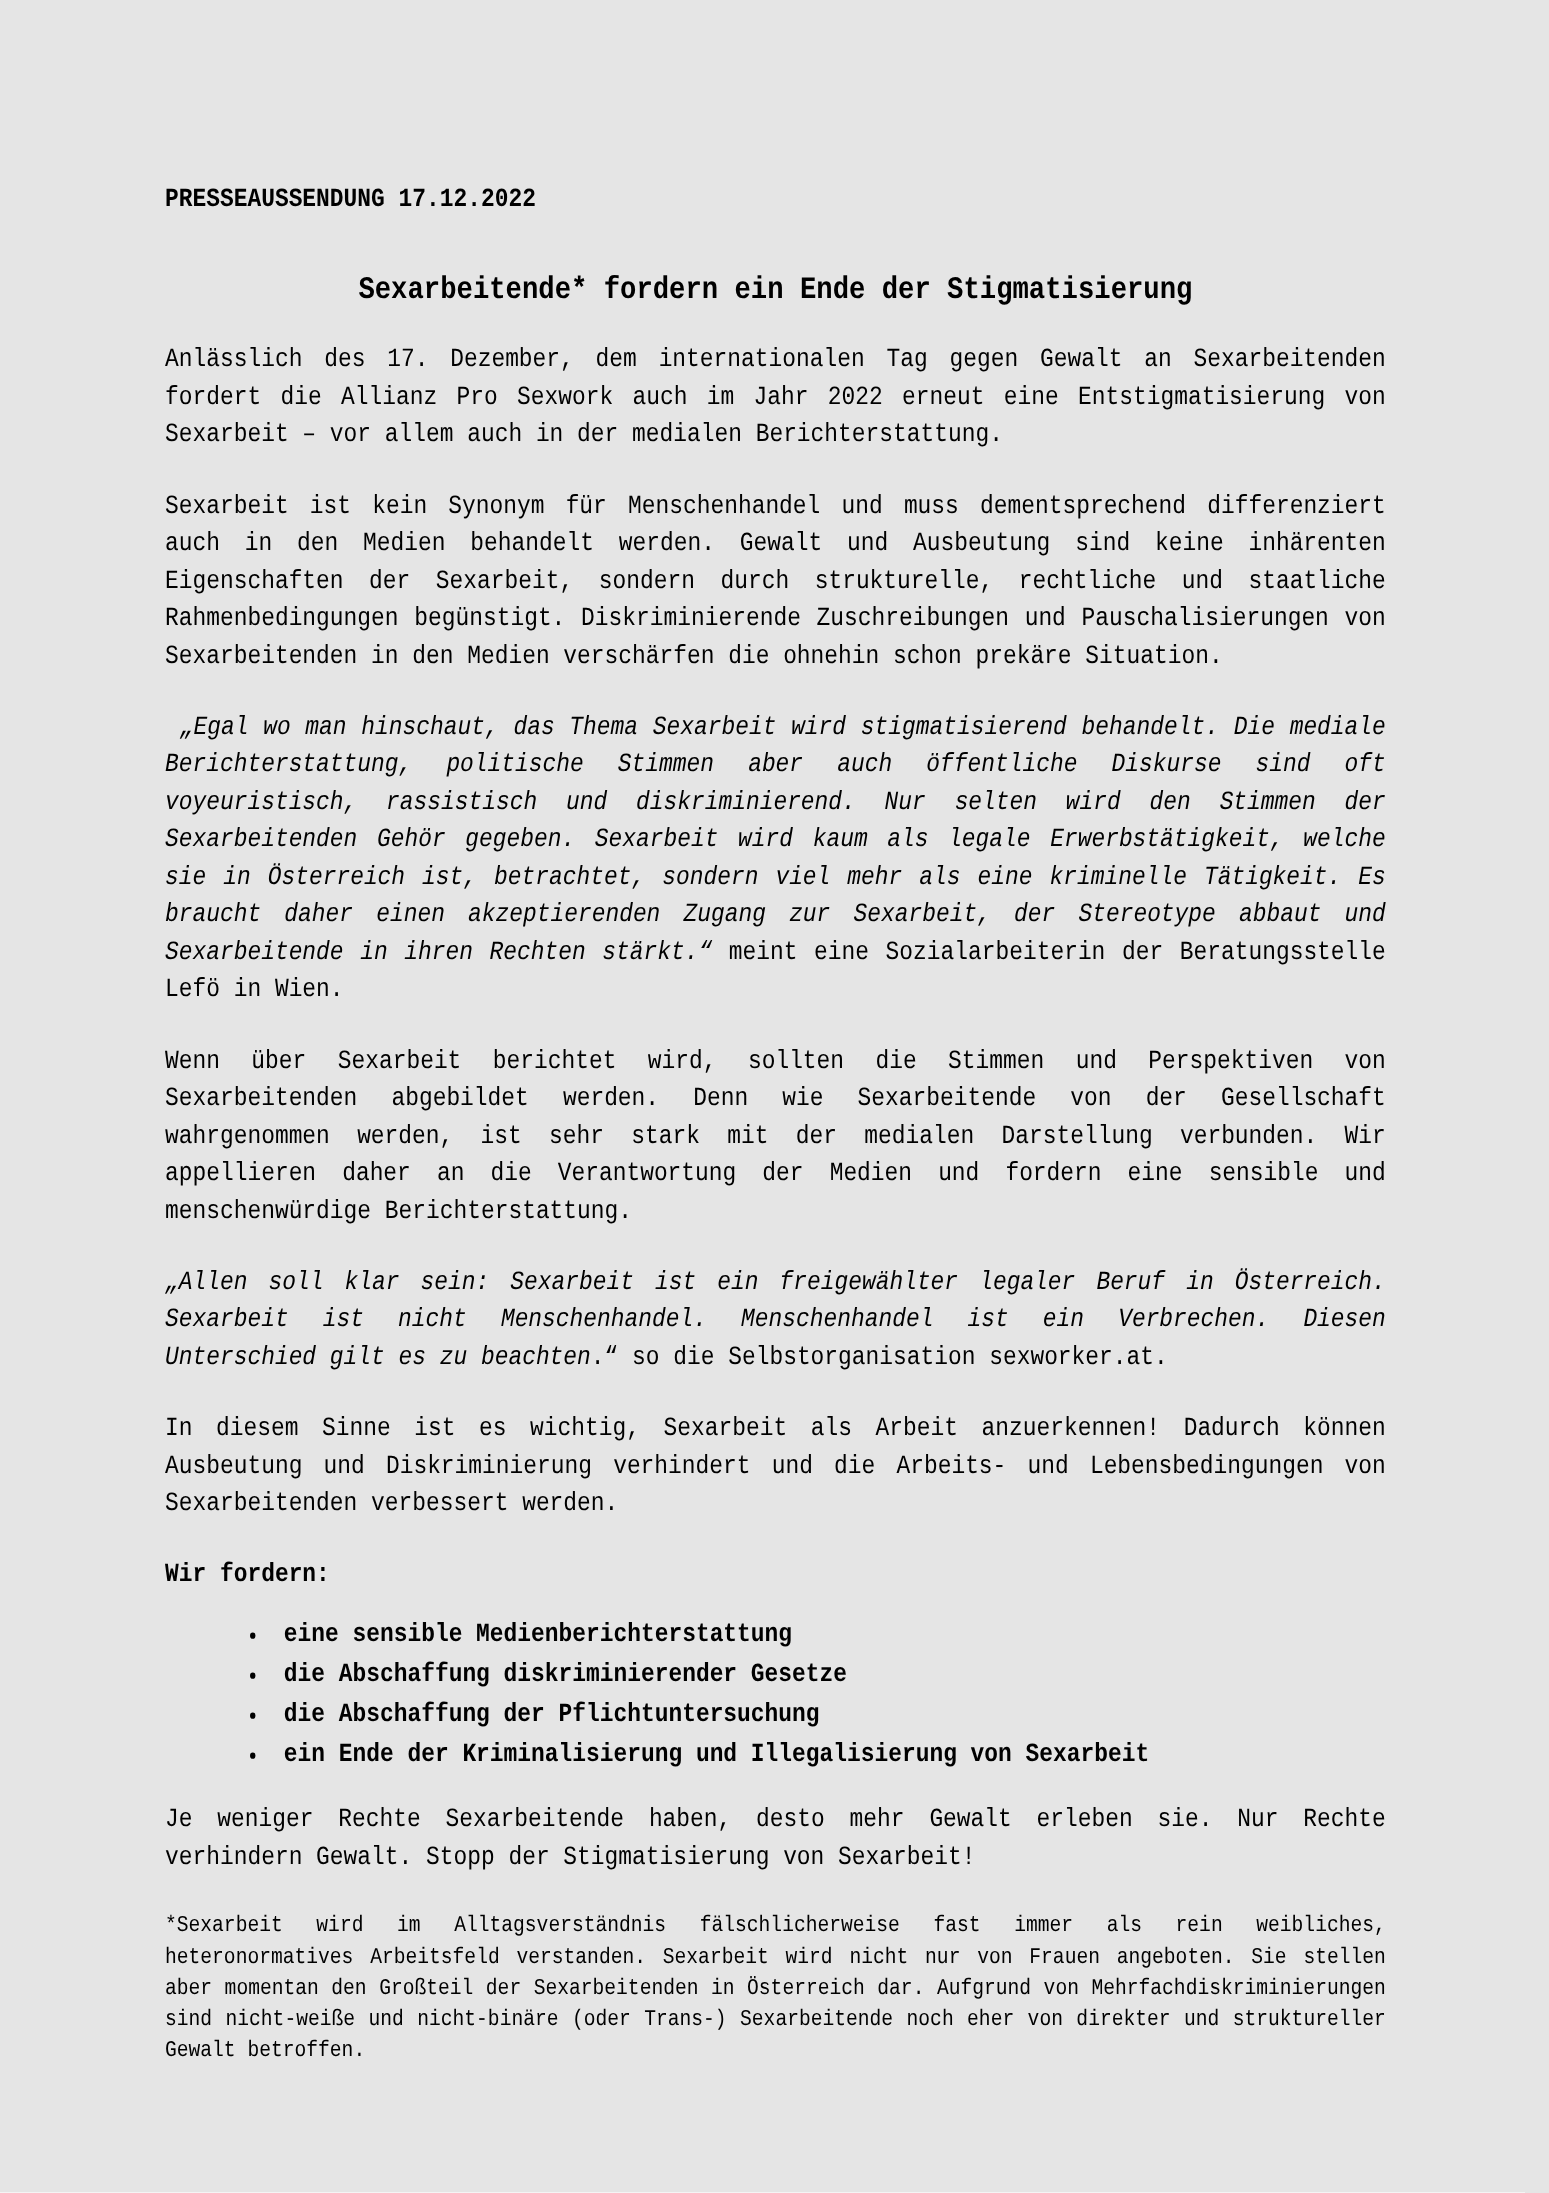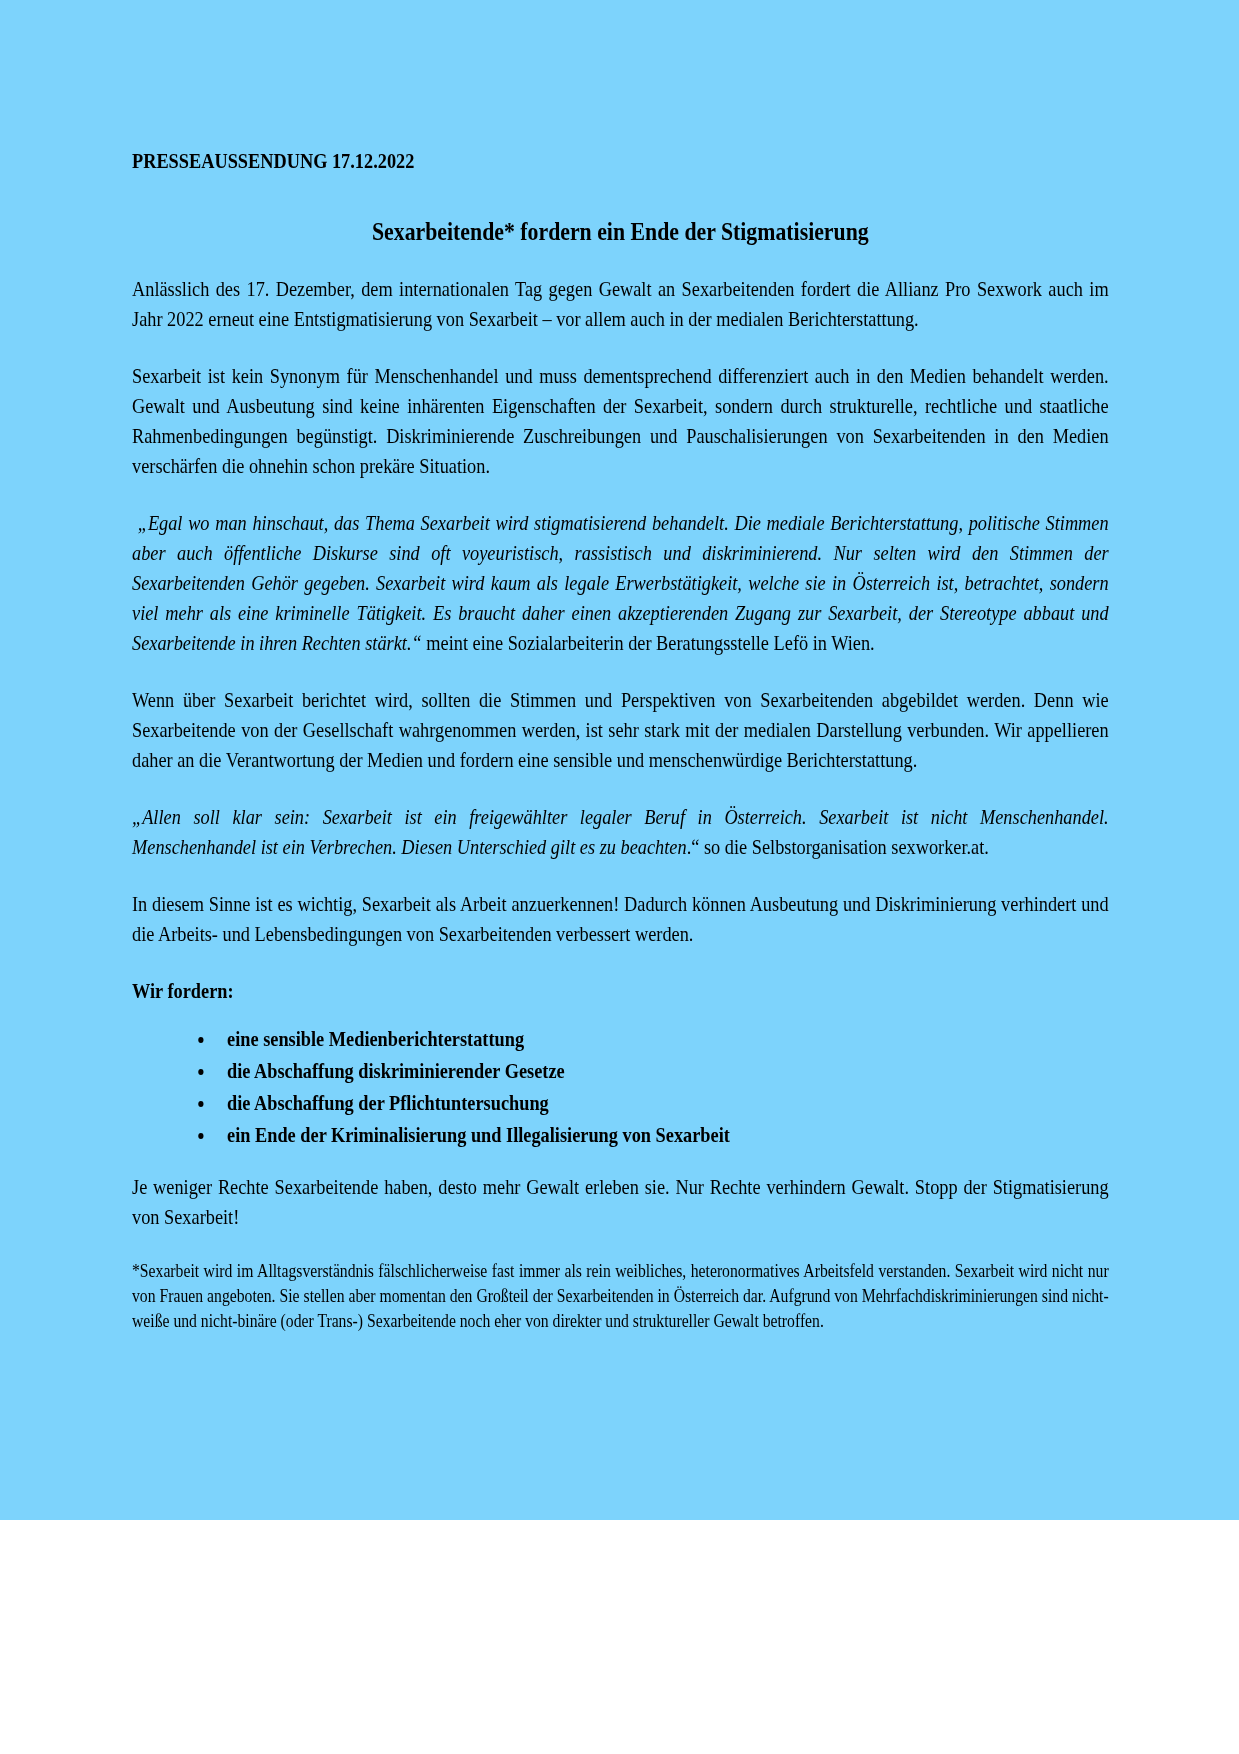--- a/index.html
+++ b/index.html
@@ -3,24 +3,24 @@
 <meta charset="utf-8">
 <style>
   html, body {
     margin: 0;
     padding: 0;
     background: #ffffff;
   }
   .page {
     position: relative;
     width: 1239px;
-    height: 1520px;
-    background: #7dd3fc;
+    height: 1754px;
+    background: #e5e5e5;
     overflow: hidden;
-    font-family: Liberation Serif, serif;
+    font-family: Liberation Mono, monospace;
     color: #000000;
   }
   
   .content {
     position: absolute;
     left: 132px;
     top: 148px;
     width: 1120px;
     transform: scaleX(0.872);
     transform-origin: 0 0;

